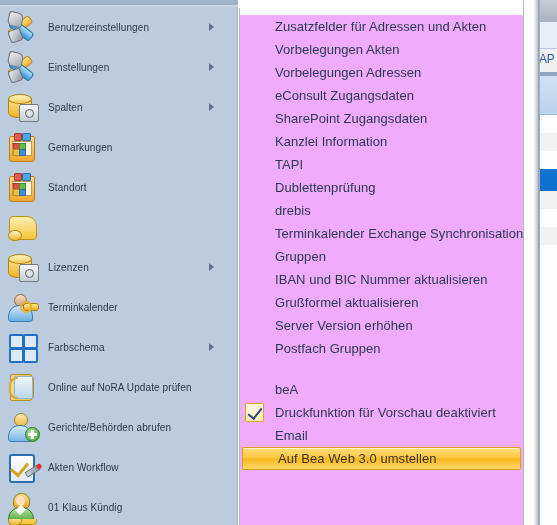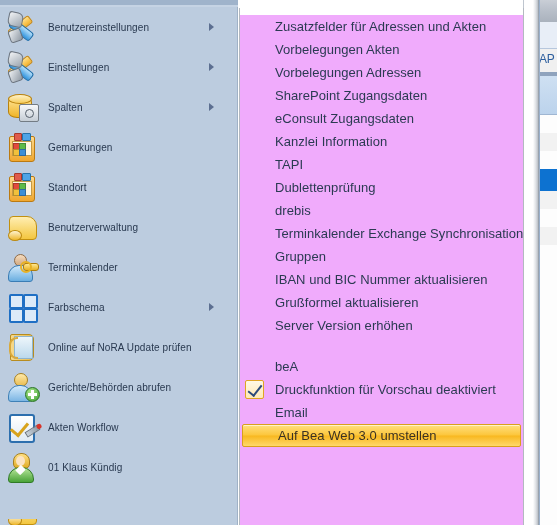--- a/index.html
+++ b/index.html
@@ -511,23 +511,33 @@
         <span class="lmi-label">Standort</span>
       </div>
 
       <div class="lmi">
         <span class="lmi-icon">
           <span class="ico ico-scroll">
               <span class="sheet"></span>
               <span class="curl"></span>
             </span>
         </span>
-        <span class="lmi-label">Benutzerverwaltung</span>
-      </div>
-
+      </div>
+
+      <div class="lmi">
+        <span class="lmi-icon">
+          <span class="ico ico-db">
+              <span class="cyl"></span>
+              <span class="cyl-top"></span>
+              <span class="card"></span>
+            </span>
+        </span>
+        <span class="lmi-label">Lizenzen</span>
+        <span class="lmi-arrow"></span>
+      </div>
 
       <div class="lmi">
         <span class="lmi-icon">
           <span class="ico ico-userkey">
               <span class="head"></span>
               <span class="body"></span>
               <span class="key"></span>
             </span>
         </span>
         <span class="lmi-label">Terminkalender</span>
@@ -615,30 +625,30 @@
         <span class="rmi-label">Vorbelegungen Akten</span>
       </div>
 
       <div class="rmi">
         <span class="rmi-check"></span>
         <span class="rmi-label">Vorbelegungen Adressen</span>
       </div>
 
       <div class="rmi">
         <span class="rmi-check"></span>
+        <span class="rmi-label">eConsult Zugangsdaten</span>
+      </div>
+
+      <div class="rmi">
+        <span class="rmi-check"></span>
         <span class="rmi-label">SharePoint Zugangsdaten</span>
       </div>
 
       <div class="rmi">
         <span class="rmi-check"></span>
-        <span class="rmi-label">eConsult Zugangsdaten</span>
-      </div>
-
-      <div class="rmi">
-        <span class="rmi-check"></span>
         <span class="rmi-label">Kanzlei Information</span>
       </div>
 
       <div class="rmi">
         <span class="rmi-check"></span>
         <span class="rmi-label">TAPI</span>
       </div>
 
       <div class="rmi">
         <span class="rmi-check"></span>
@@ -669,20 +679,24 @@
       <div class="rmi">
         <span class="rmi-check"></span>
         <span class="rmi-label">Grußformel aktualisieren</span>
       </div>
 
       <div class="rmi">
         <span class="rmi-check"></span>
         <span class="rmi-label">Server Version erhöhen</span>
       </div>
 
+      <div class="rmi">
+        <span class="rmi-check"></span>
+        <span class="rmi-label">Postfach Gruppen</span>
+      </div>
 
       <div class="rmi-gap"></div>
 
       <div class="rmi">
         <span class="rmi-check"></span>
         <span class="rmi-label">beA</span>
       </div>
 
       <div class="rmi checked">
         <span class="rmi-check">

